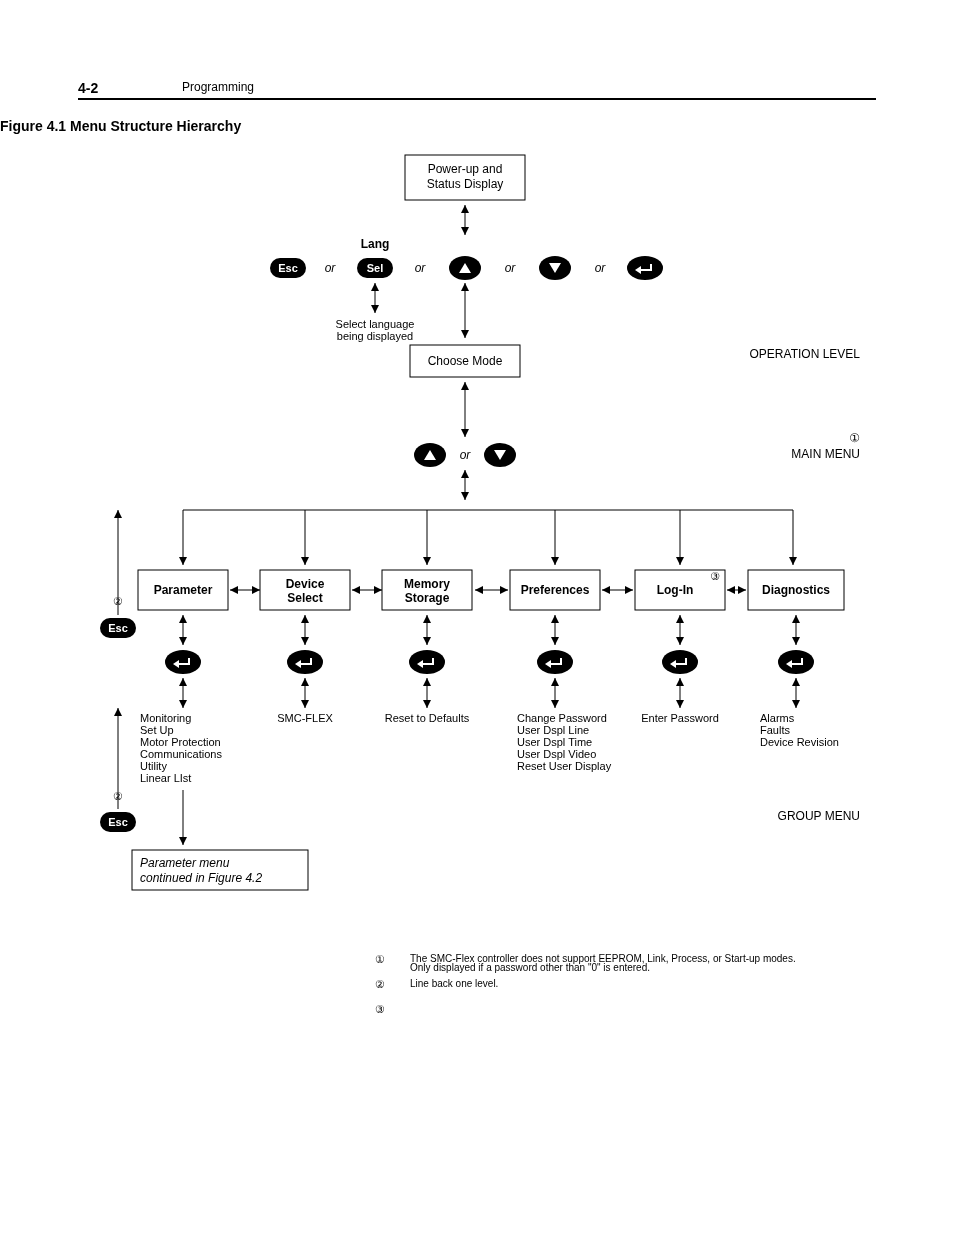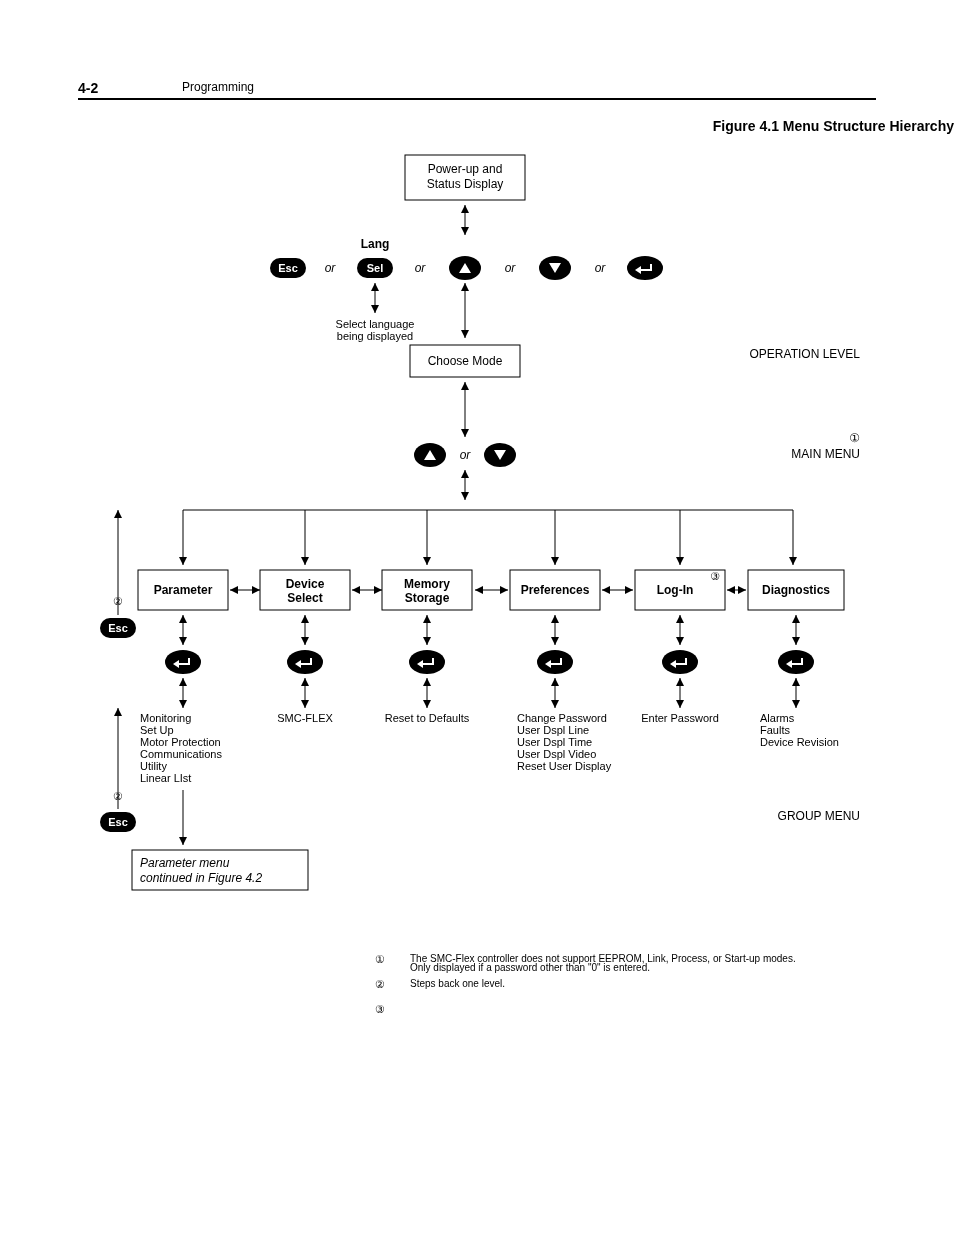--- a/index.html
+++ b/index.html
@@ -1,20 +1,20 @@
 <!DOCTYPE html>
 <html><head>
 <meta charset="utf-8">
 <style>
   html,body{margin:0;padding:0;background:#fff;font-family:Arial,Helvetica,sans-serif;color:#000}
   .page{width:954px;height:1194px;position:relative}
   .hdr-num{position:absolute;font-weight:bold;font-size:14px}
   .hdr-title{position:absolute;font-size:12px}
   .rule{position:absolute;background:#000}
-  .fig-title{position:absolute;font-weight:bold;font-size:14px;width:100%;text-align:right}
+  .fig-title{position:absolute;font-weight:bold;font-size:14px;width:100%;text-align:left}
   svg{position:absolute;left:0;top:0}
   .box{stroke:#000;stroke-width:1;fill:#fff}
   .bt{font-size:12px;}
   .btb{font-size:12px;font-weight:bold}
   .bti{font-size:12px;font-style:italic}
   .lab{font-size:12px}
   .lab-sm{font-size:11px}
   .key{fill:#000}
   .keytxt{fill:#fff;font-weight:bold;font-size:11px}
   .arr{stroke:#000;stroke-width:1;fill:none}
@@ -309,17 +309,17 @@
       <use href="#ahD" x="183" y="845"></use>
 
     <rect class="box" x="132" y="850" width="176" height="40"></rect>
     <text class="bti" x="140" y="867">Parameter menu</text>
     <text class="bti" x="140" y="882">continued in Figure 4.2</text>
   </svg>
 
   <div class="footn" style="left:375px;top:953px">①</div>
   <div class="foot" style="left:410px;top:953px;width:470px">The SMC-Flex controller does not support EEPROM, Link, Process, or Start-up modes.</div>
   <div class="footn" style="left:375px;top:978px">②</div>
-  <div class="foot" style="left:410px;top:978px;width:470px">Steps back one level.</div>
+  <div class="foot" style="left:410px;top:978px;width:470px">Line back one level.</div>
   <div class="footn" style="left:375px;top:1003px">③</div>
   <div class="foot" style="left:410px;top:962px;width:470px">Only displayed if a password other than "0" is entered.</div>
 
 </div>
 
 </body></html>

